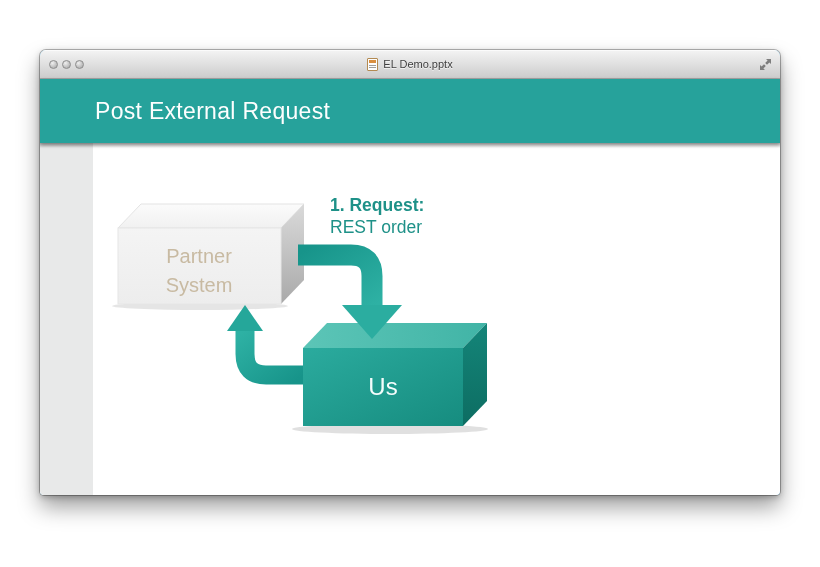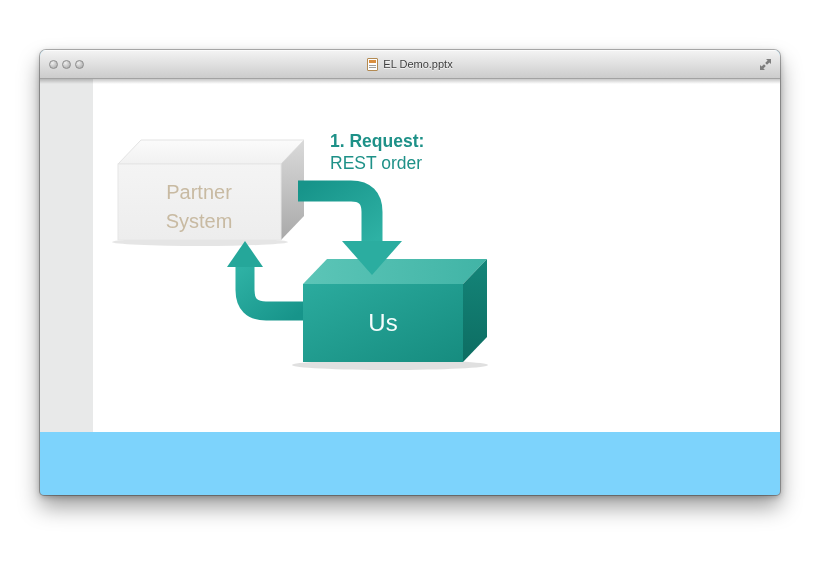--- a/index.html
+++ b/index.html
@@ -73,20 +73,23 @@
       <span>EL Demo.pptx</span>
     </div>
     <div class="fullscreen-btn">
       <svg width="13" height="13" viewBox="0 0 13 13">
         <path d="M7 1 L12 1 L12 6 L10.4 4.4 L8 6.8 L6.2 5 L8.6 2.6 Z" fill="#7e7e7e"></path>
         <path d="M6 12 L1 12 L1 7 L2.6 8.6 L5 6.2 L6.8 8 L4.4 10.4 Z" fill="#7e7e7e"></path>
       </svg>
     </div>
   </div>
 
+  <div class="slide-header">
+    <span>Post External Request</span>
+  </div>
 
   <div class="slide-content">
     <svg width="740" height="353" viewBox="0 0 740 353">
       <defs>
         <linearGradient id="gPartnerRight" x1="0" y1="0" x2="0" y2="1">
           <stop offset="0" stop-color="#dadada"></stop>
             <stop offset="1" stop-color="#a9a9a9"></stop>
         </linearGradient>
         <linearGradient id="gPartnerFront" x1="0" y1="0" x2="0" y2="1">
           <stop offset="0" stop-color="#f4f4f4"></stop>

